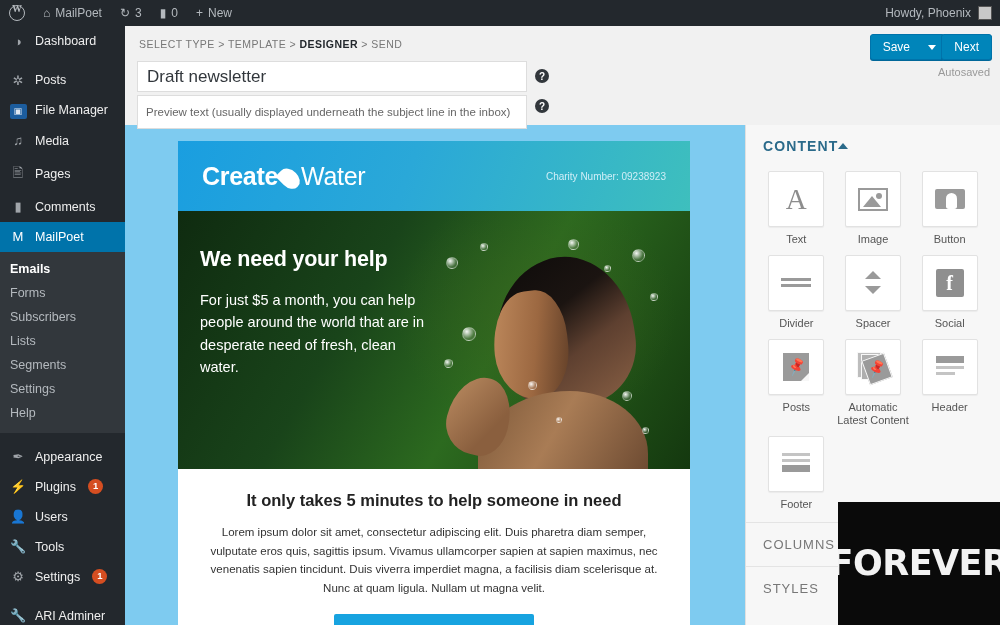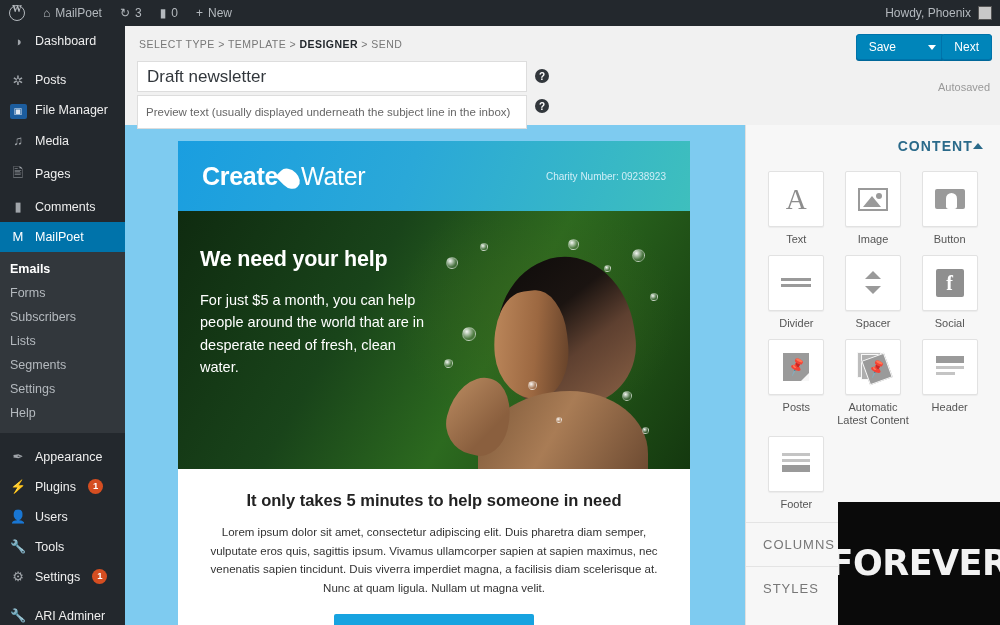--- a/index.html
+++ b/index.html
@@ -93,34 +93,34 @@
   .preview-input::placeholder { color: #666; }
   .help-dot {
     position: absolute; width: 14px; height: 14px; border-radius: 50%;
     background: #32373c; color: #fff; font-size: 10px; font-weight: bold;
     display: flex; align-items: center; justify-content: center;
   }
   .btn-save {
     position: absolute; right: 55px; top: 8px; height: 26px;
     background: #0085ba; color: #fff; border: 1px solid #0073aa;
     border-radius: 3px; font-size: 12px; display: flex; align-items: center;
-    padding: 0 8px 0 12px; gap: 32px; box-shadow: 0 1px 0 #006799;
+    padding: 0 8px 0 12px; gap: 18px; box-shadow: 0 1px 0 #006799;
   }
   .btn-next {
     position: absolute; right: 8px; top: 8px; height: 26px;
     background: #0085ba; color: #fff; border: 1px solid #0073aa;
     border-radius: 3px; font-size: 12px; display: flex; align-items: center;
     padding: 0 12px; box-shadow: 0 1px 0 #006799;
   }
   .caret-dn {
     width: 0; height: 0; border-left: 4px solid transparent;
     border-right: 4px solid transparent; border-top: 5px solid #fff;
   }
   .autosaved {
-    position: absolute; right: 10px; top: 40px; font-size: 11px; color: #999; margin-top: 15px;
+    position: absolute; right: 10px; top: 40px; font-size: 11px; color: #999;
   }
 
   
   .canvas {
     position: absolute; top: 125px; left: 125px; width: 620px; height: 500px;
     background: #7ecbf0; overflow: hidden;
   }
   .email {
     position: absolute; left: 53px; top: 16px; width: 512px; background: #fff;
   }
@@ -192,21 +192,21 @@
     margin: 16px auto 0; width: 200px; height: 22px;
     background: #17a3e0; border-radius: 2px;
   }
 
   
   .panel {
     position: absolute; top: 125px; left: 745px; width: 255px; height: 500px;
     background: #f7f7f7; border-left: 1px solid #e0e0e0; overflow: hidden;
   }
   .panel-head {
-    display: flex; align-items: center; justify-content: flex-end;
+    display: flex; align-items: center; justify-content: flex-start;
     padding: 13px 17px 11px;
   }
   .panel-head .ttl {
     color: #2a6a8a; font-size: 14px; font-weight: bold; letter-spacing: 1.1px;
   }
   .caret-up {
     width: 0; height: 0; border-left: 5px solid transparent;
     border-right: 5px solid transparent; border-bottom: 6px solid #2a6a8a;
   }
   .widgets {

